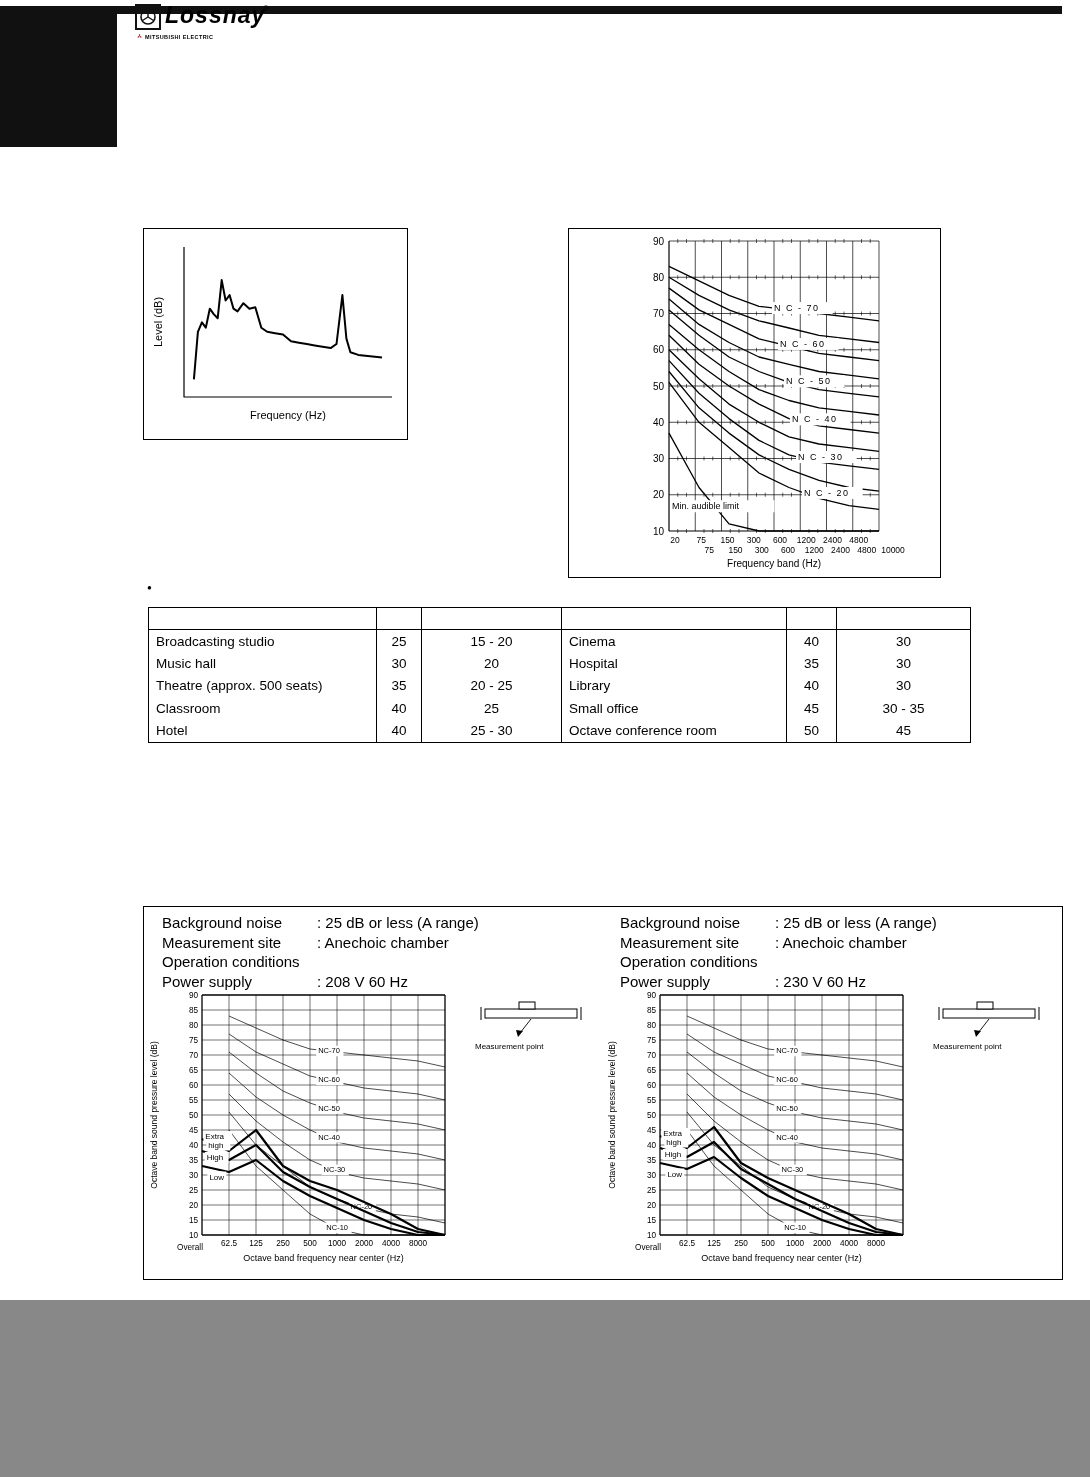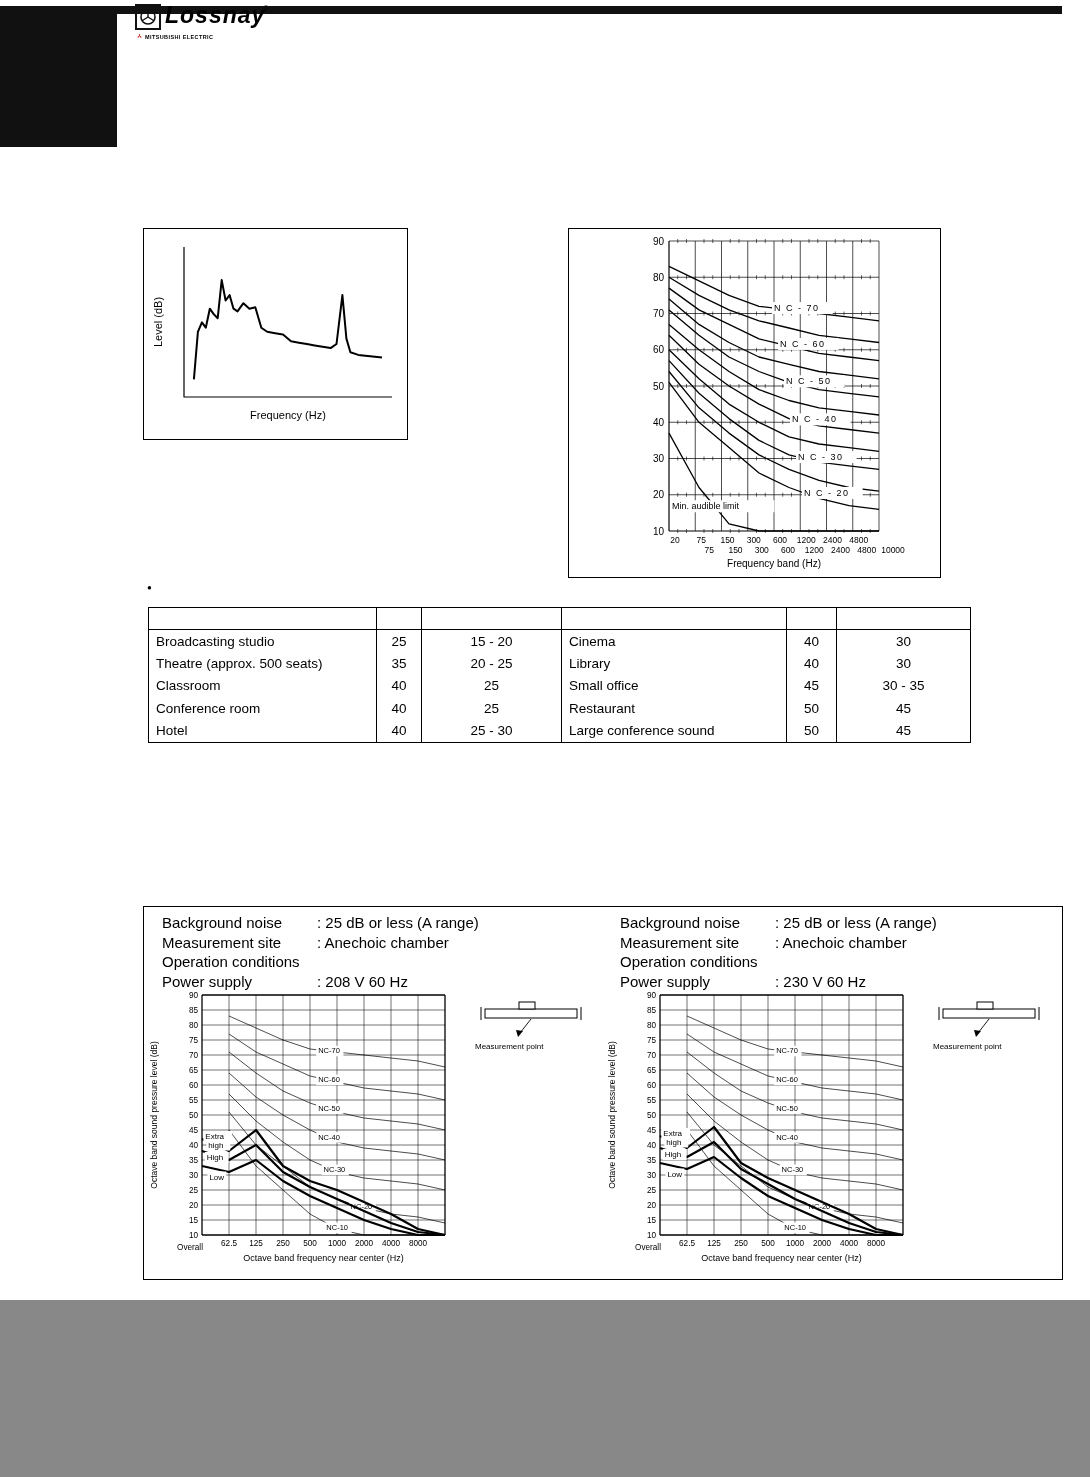--- a/index.html
+++ b/index.html
@@ -329,48 +329,48 @@
     <tbody id="table-body">
         <tr>
           <td class="tl">Broadcasting studio</td>
           <td class="tc">25</td>
           <td class="tc">15 - 20</td>
           <td class="tl">Cinema</td>
           <td class="tc">40</td>
           <td class="tc">30</td>
         </tr>
         <tr>
+          <td class="tl">Music hall</td>
+          <td class="tc">30</td>
+          <td class="tc">20</td>
+          <td class="tl">Hospital</td>
+          <td class="tc">35</td>
+          <td class="tc">30</td>
+        </tr>
+        <tr>
           <td class="tl">Theatre (approx. 500 seats)</td>
           <td class="tc">35</td>
           <td class="tc">20 - 25</td>
           <td class="tl">Library</td>
           <td class="tc">40</td>
           <td class="tc">30</td>
         </tr>
         <tr>
           <td class="tl">Classroom</td>
           <td class="tc">40</td>
           <td class="tc">25</td>
           <td class="tl">Small office</td>
           <td class="tc">45</td>
           <td class="tc">30 - 35</td>
         </tr>
         <tr>
-          <td class="tl">Conference room</td>
-          <td class="tc">40</td>
-          <td class="tc">25</td>
-          <td class="tl">Restaurant</td>
-          <td class="tc">50</td>
-          <td class="tc">45</td>
-        </tr>
-        <tr>
           <td class="tl">Hotel</td>
           <td class="tc">40</td>
           <td class="tc">25 - 30</td>
-          <td class="tl">Large conference sound</td>
+          <td class="tl">Octave conference room</td>
           <td class="tc">50</td>
           <td class="tc">45</td>
         </tr>
       </tbody>
   </table>
 
   <div class="measure-box">
 
     <div class="panel panel-0">
       <div class="specs">

